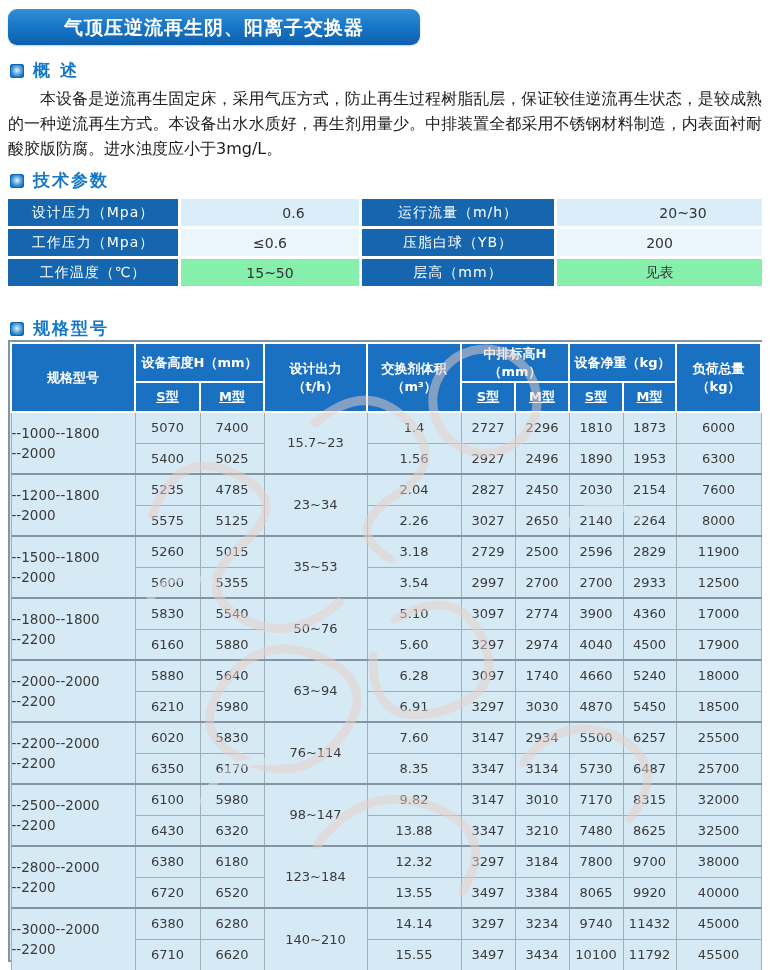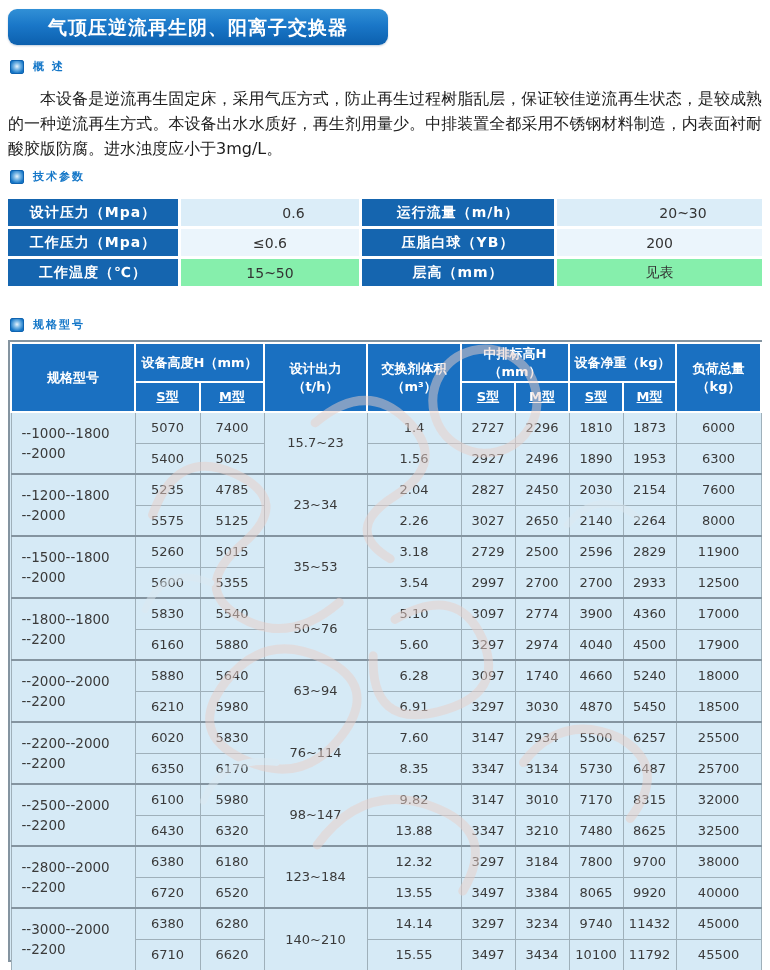--- a/index.html
+++ b/index.html
@@ -5,55 +5,55 @@
   html,body{margin:0;padding:0;}
   body{
     width:770px;height:970px;background:#fff;
     font-family:"DejaVu Sans","Liberation Sans",sans-serif;
     color:#222;
   }
   #page{position:relative;width:770px;height:970px;overflow:hidden;background:#fff;}
 
   
   .banner{
-    position:absolute;left:8px;top:9px;width:380px;height:36px;
+    position:absolute;left:8px;top:9px;width:412px;height:36px;
     background:linear-gradient(180deg,#3190d6 0%,#1a77c8 45%,#0c60ae 100%);
     border-radius:9px;color:#fff;font-size:19px;font-weight:bold;
     line-height:36px;text-align:center;letter-spacing:1px;
     box-shadow:0 1px 2px rgba(0,60,120,.25);
   }
 
   
   .sec-head{position:absolute;left:10px;display:flex;align-items:center;gap:9px;}
   .sec-icon{
     width:14px;height:14px;flex:0 0 14px;
     background:radial-gradient(circle at 50% 45%, #e8f4fc 0%, #7db9e6 35%, #1576c6 78%);
     border:1px solid #0f63b0;border-radius:2px;box-sizing:border-box;
   }
-  .sec-label{font-size:11px;font-weight:bold;color:#1577c8;letter-spacing:2px;}
+  .sec-label{font-size:17px;font-weight:bold;color:#1577c8;letter-spacing:2px;}
 
   
   .overview-body{
     position:absolute;left:8px;top:86px;width:754px;
     font-size:16px;line-height:25px;color:#1c1c1c;
     text-indent:2em;text-align:justify;
   }
 
   
   .tech-grid{
     position:absolute;left:8px;top:199px;width:754px;
     display:grid;grid-template-columns:170px 178px 192px 1fr;
     grid-auto-rows:27px;gap:3px;background:#fff;
   }
   .tech-grid .cell{
     display:flex;align-items:center;justify-content:center;
     font-size:14px;
   }
   .tech-grid .lab{
-    background:#1565af;color:#fff;font-weight:bold;letter-spacing:1px;
+    background:#1565af;color:#fff;font-weight:normal;letter-spacing:1px;
   }
   .tech-grid .val{color:#333;}
   .tech-grid .val.r0{background:#dbedf8;padding-left:47px;}
   .tech-grid .val.r1{background:#ebf5fc;}
   .tech-grid .val.r2{background:#86efac;}
 
   
   .spec-wrap{
     position:absolute;left:8px;top:340px;width:754px;height:622px;
     border:2px solid #8494a0;box-sizing:border-box;background:#d6eaf6;
@@ -65,21 +65,21 @@
     background:#1a70c1;color:#fff;font-size:13px;font-weight:bold;
     border:2px solid #fff;padding:1px 0;white-space:pre-line;
     line-height:1.35;
   }
   table.spec th .u{text-decoration:underline;}
   table.spec td{
     background:#d6eaf6;color:#3a3a3a;font-size:13px;text-align:center;
     border:1px solid #9fb0ba;padding:0;white-space:pre-line;line-height:1.5;
   }
   table.spec tr.gstart td{border-top:2px solid #8494a0;}
-  table.spec td.model{text-align:left;padding-left:10px;font-size:13.5px;}
+  table.spec td.model{text-align:left;font-size:13.5px;}
   table.spec thead tr{height:30px;}
   table.spec tbody tr{height:31px;}
 
   
   .wm{position:absolute;pointer-events:none;opacity:.5;}
 </style>
 </head>
 <body>
 
 <div id="page">

